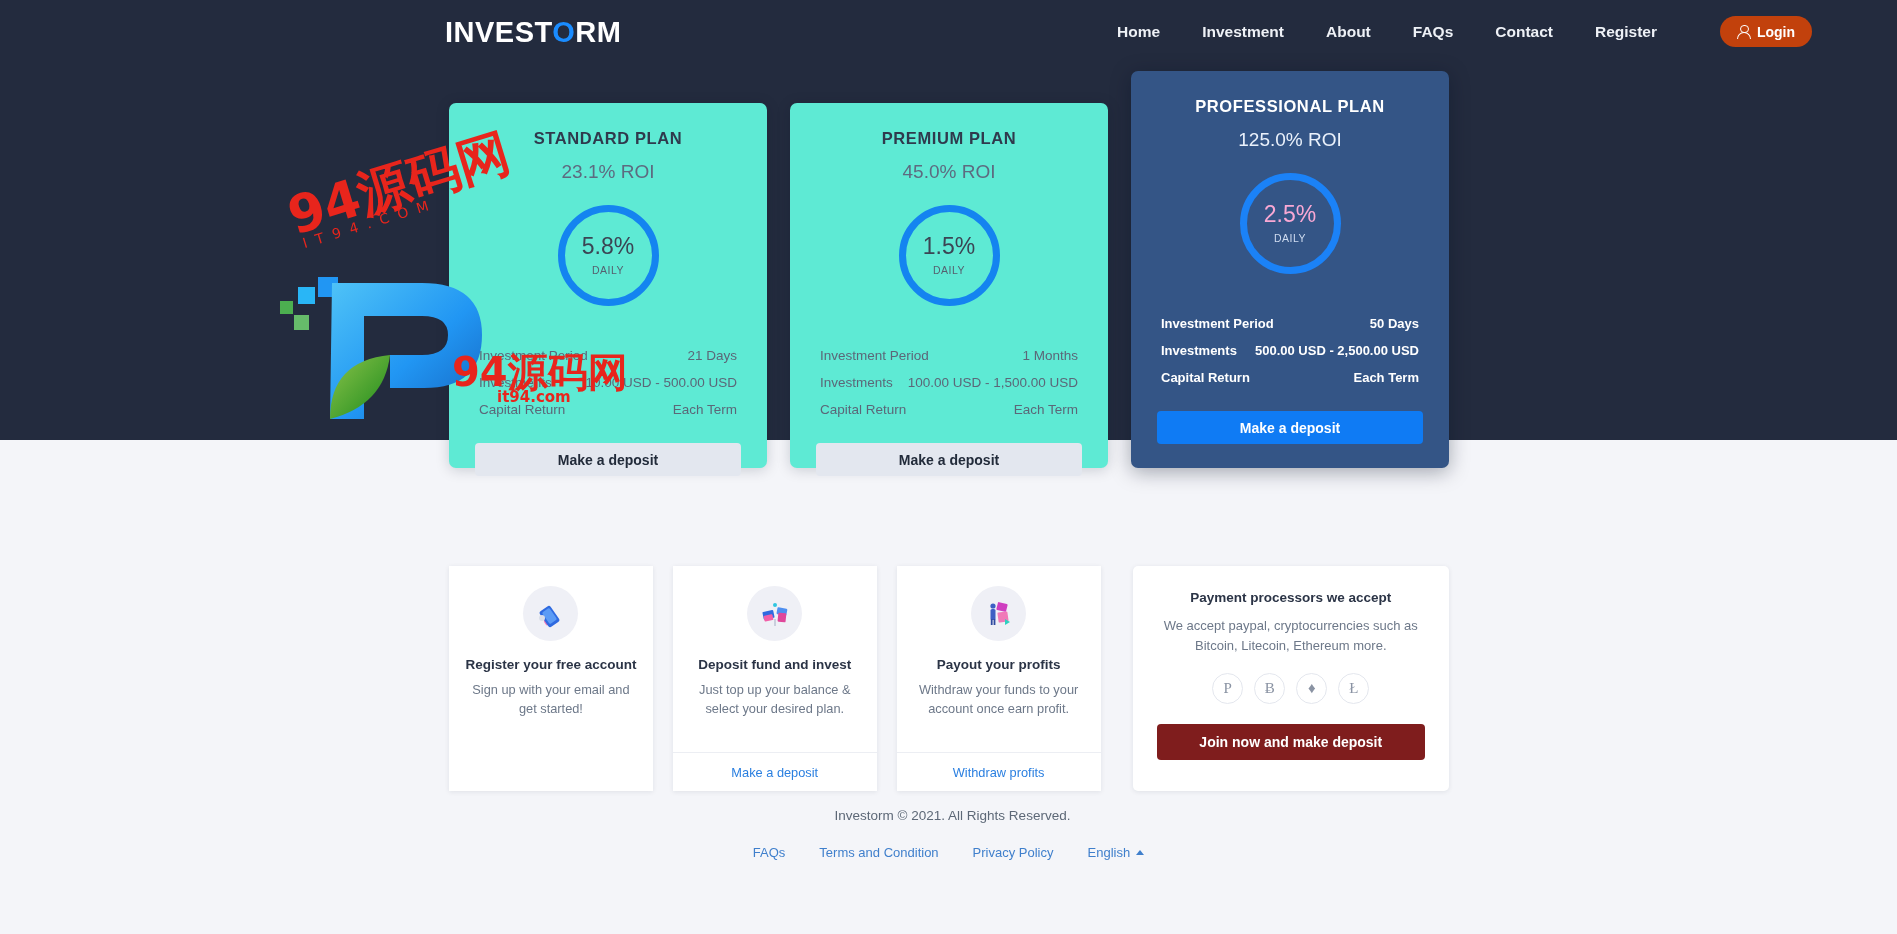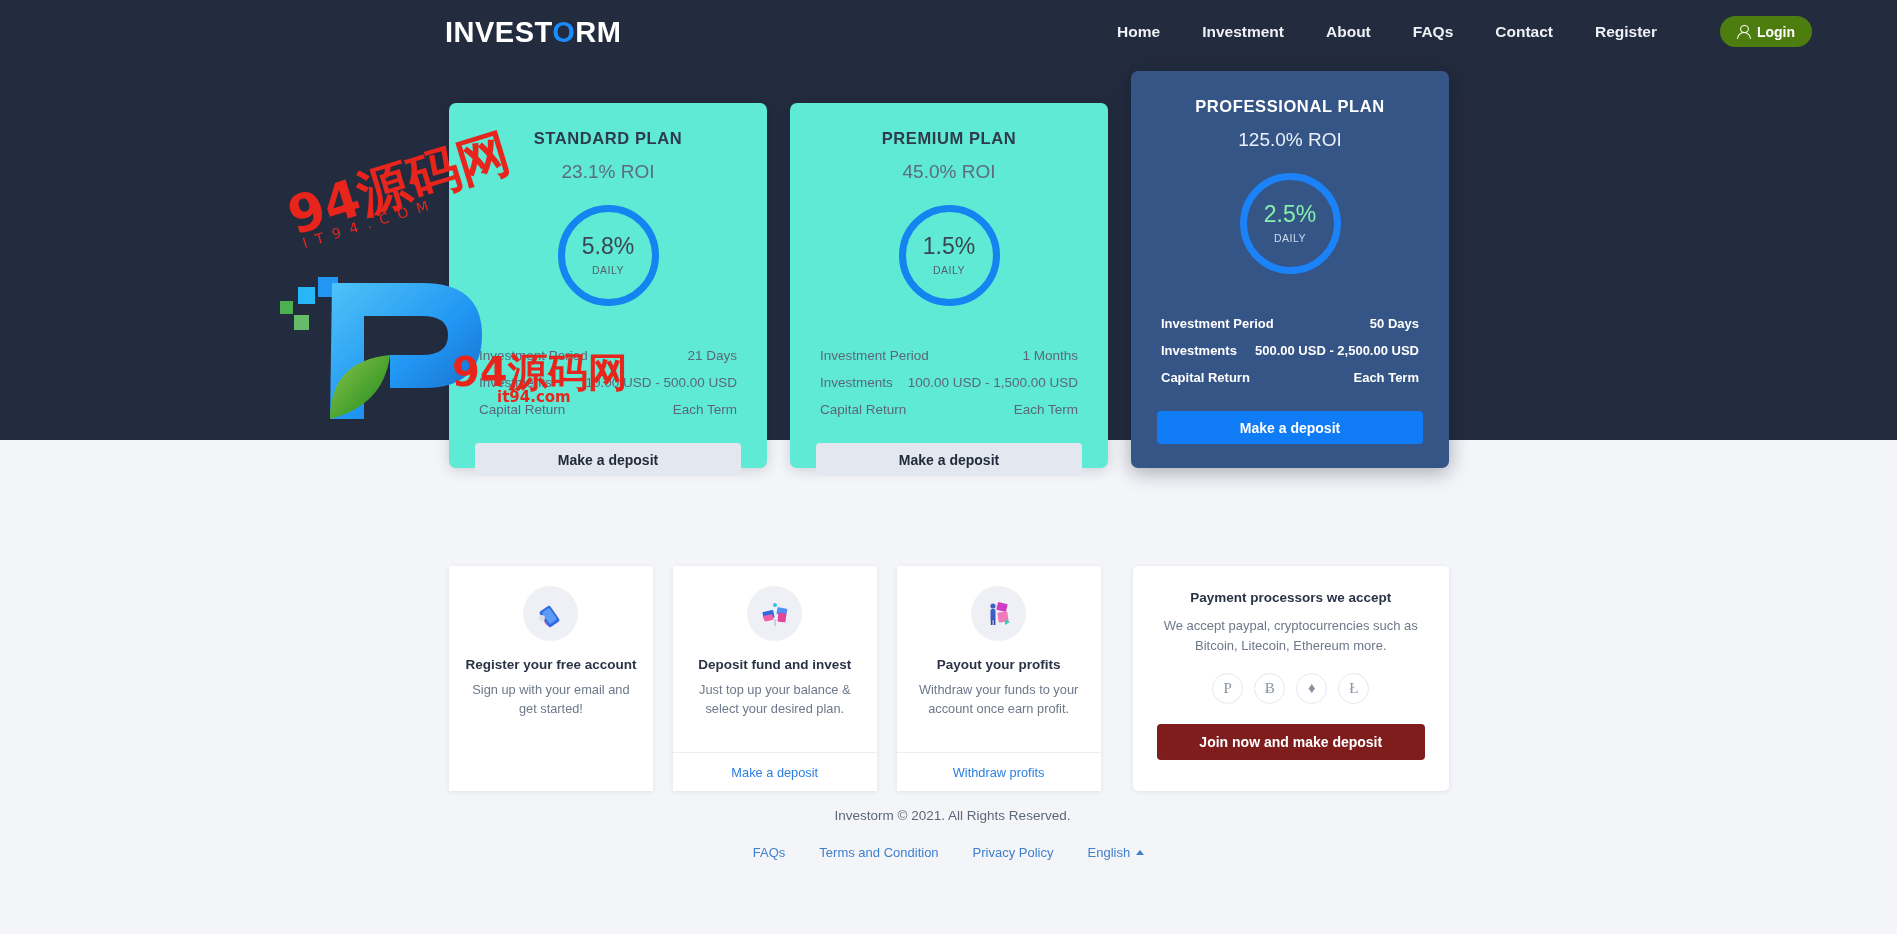--- a/index.html
+++ b/index.html
@@ -38,21 +38,21 @@
     position: absolute; right: 240px; top: 23px;
     display: flex; align-items: center; gap: 42px;
   }
   .nav-links a {
     color: #eef1f6; font-size: 15.5px; font-weight: bold;
     text-decoration: none; white-space: nowrap;
   }
   .login-btn {
     position: absolute; right: 85px; top: 16px;
     width: 92px; height: 31px;
-    background: #4d7c0f; border-radius: 16px;
+    background: #c2410c; border-radius: 16px;
     display: flex; align-items: center; justify-content: center;
     gap: 7px; cursor: pointer;
   }
   .login-btn .label { color: #fff; font-size: 14px; font-weight: bold; }
   .user-ico { width: 13px; height: 14px; position: relative; }
   .user-ico::before {
     content: ""; position: absolute; top: 0; left: 3.2px;
     width: 6.5px; height: 6.5px; border-radius: 50%;
     border: 1.6px solid #fff;
   }
@@ -95,21 +95,21 @@
 
   .gauge {
     width: 101px; height: 101px; margin: 22px auto 0 auto;
     border-radius: 50%;
     border: 7px solid #1484f0;
     display: flex; flex-direction: column;
     align-items: center; justify-content: center;
   }
   .plan.p3 .gauge { border-color: #1b82f7; }
   .gauge .pct { font-size: 23px; color: #3b4554; line-height: 1; }
-  .plan.p3 .gauge .pct { color: #86efac; font-weight: normal; }
+  .plan.p3 .gauge .pct { color: #f9a8d4; font-weight: normal; }
   .gauge .daily {
     font-size: 10.5px; color: #4a5costume; color: #56606f;
     margin-top: 6px; letter-spacing: 0.5px;
   }
   .plan.p3 .gauge .daily { color: #cfdcf0; }
 
   .specs { margin-top: 36px; }
   .spec-row {
     display: flex; justify-content: space-between; align-items: center;
     font-size: 13.5px; color: #5b6778;

